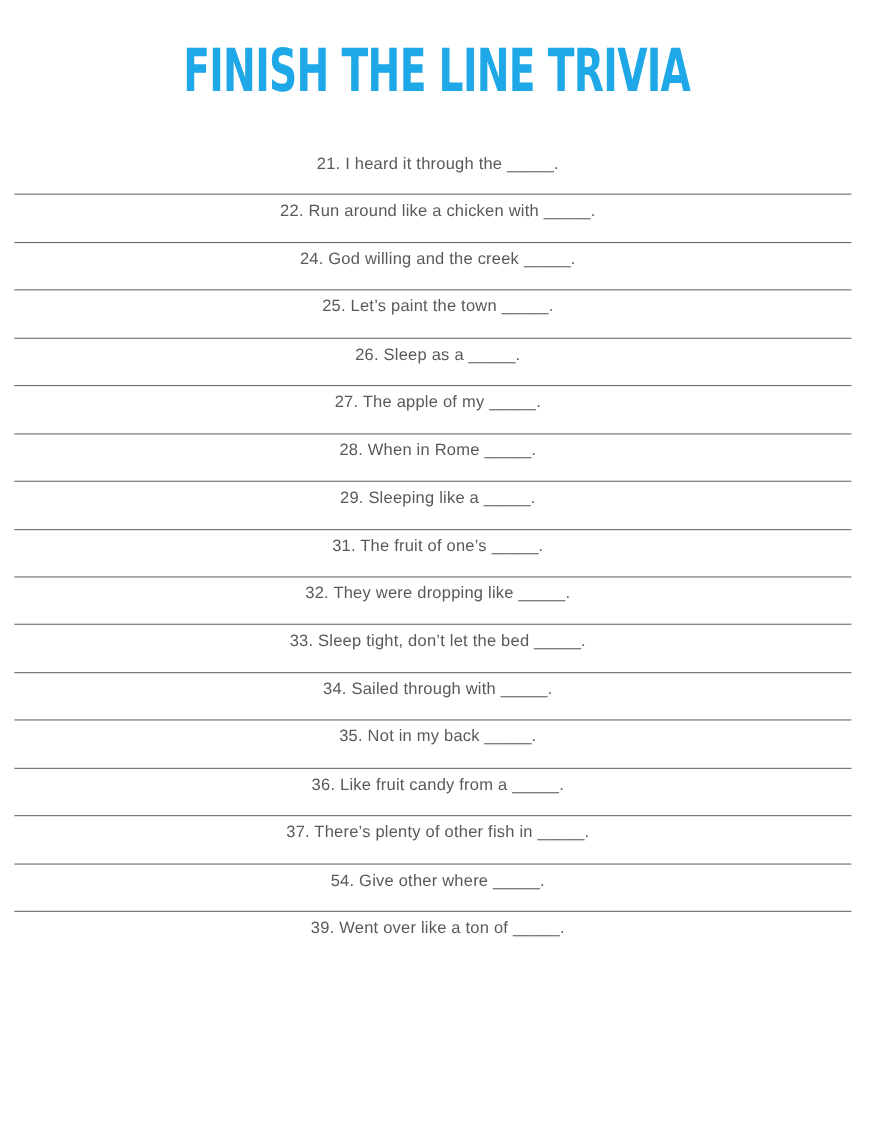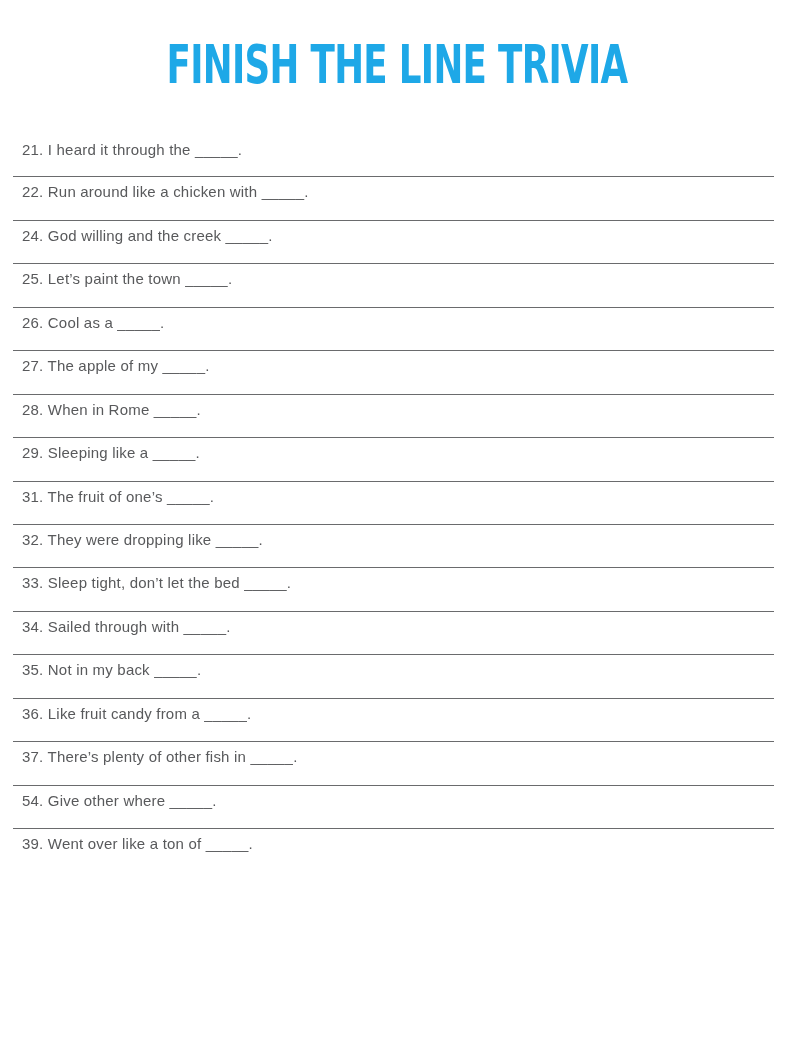--- a/index.html
+++ b/index.html
@@ -38,20 +38,21 @@
   .q-row {
     height: 43.45px;
     box-sizing: border-box;
     border-top: 1.5px solid var(--line, #6a6b6d);
     padding: 6px 0 0 9px;
     font-size: 15px;
     letter-spacing: 0.2px;
     color: var(--text, #58595b);
     white-space: nowrap;
     overflow: hidden;
+    text-align: center;
   }
   .q-row.no-rule {
     border-top: none;
     padding-top: 7.5px;
   }
   .q-num {
     display: inline;
   }
   .q-text {
     display: inline;
@@ -69,21 +70,21 @@
 <body>
 
 <div class="sheet">
   <h1 class="title">FINISH THE LINE TRIVIA</h1>
 
   <div class="questions">
       <div class="q-row no-rule"><span class="q-num">21.</span><span class="q-text"> I heard it through the _____.</span></div>
       <div class="q-row"><span class="q-num">22.</span><span class="q-text"> Run around like a chicken with _____.</span></div>
       <div class="q-row"><span class="q-num">24.</span><span class="q-text"> God willing and the creek _____.</span></div>
       <div class="q-row"><span class="q-num">25.</span><span class="q-text"> Let’s paint the town _____.</span></div>
-      <div class="q-row"><span class="q-num">26.</span><span class="q-text"> Cool as a _____.</span></div>
+      <div class="q-row"><span class="q-num">26.</span><span class="q-text"> Sleep as a _____.</span></div>
       <div class="q-row"><span class="q-num">27.</span><span class="q-text"> The apple of my _____.</span></div>
       <div class="q-row"><span class="q-num">28.</span><span class="q-text"> When in Rome _____.</span></div>
       <div class="q-row"><span class="q-num">29.</span><span class="q-text"> Sleeping like a _____.</span></div>
       <div class="q-row"><span class="q-num">31.</span><span class="q-text"> The fruit of one’s _____.</span></div>
       <div class="q-row"><span class="q-num">32.</span><span class="q-text"> They were dropping like _____.</span></div>
       <div class="q-row"><span class="q-num">33.</span><span class="q-text"> Sleep tight, don’t let the bed _____.</span></div>
       <div class="q-row"><span class="q-num">34.</span><span class="q-text"> Sailed through with _____.</span></div>
       <div class="q-row"><span class="q-num">35.</span><span class="q-text"> Not in my back _____.</span></div>
       <div class="q-row"><span class="q-num">36.</span><span class="q-text"> Like fruit candy from a _____.</span></div>
       <div class="q-row"><span class="q-num">37.</span><span class="q-text"> There’s plenty of other fish in _____.</span></div>

